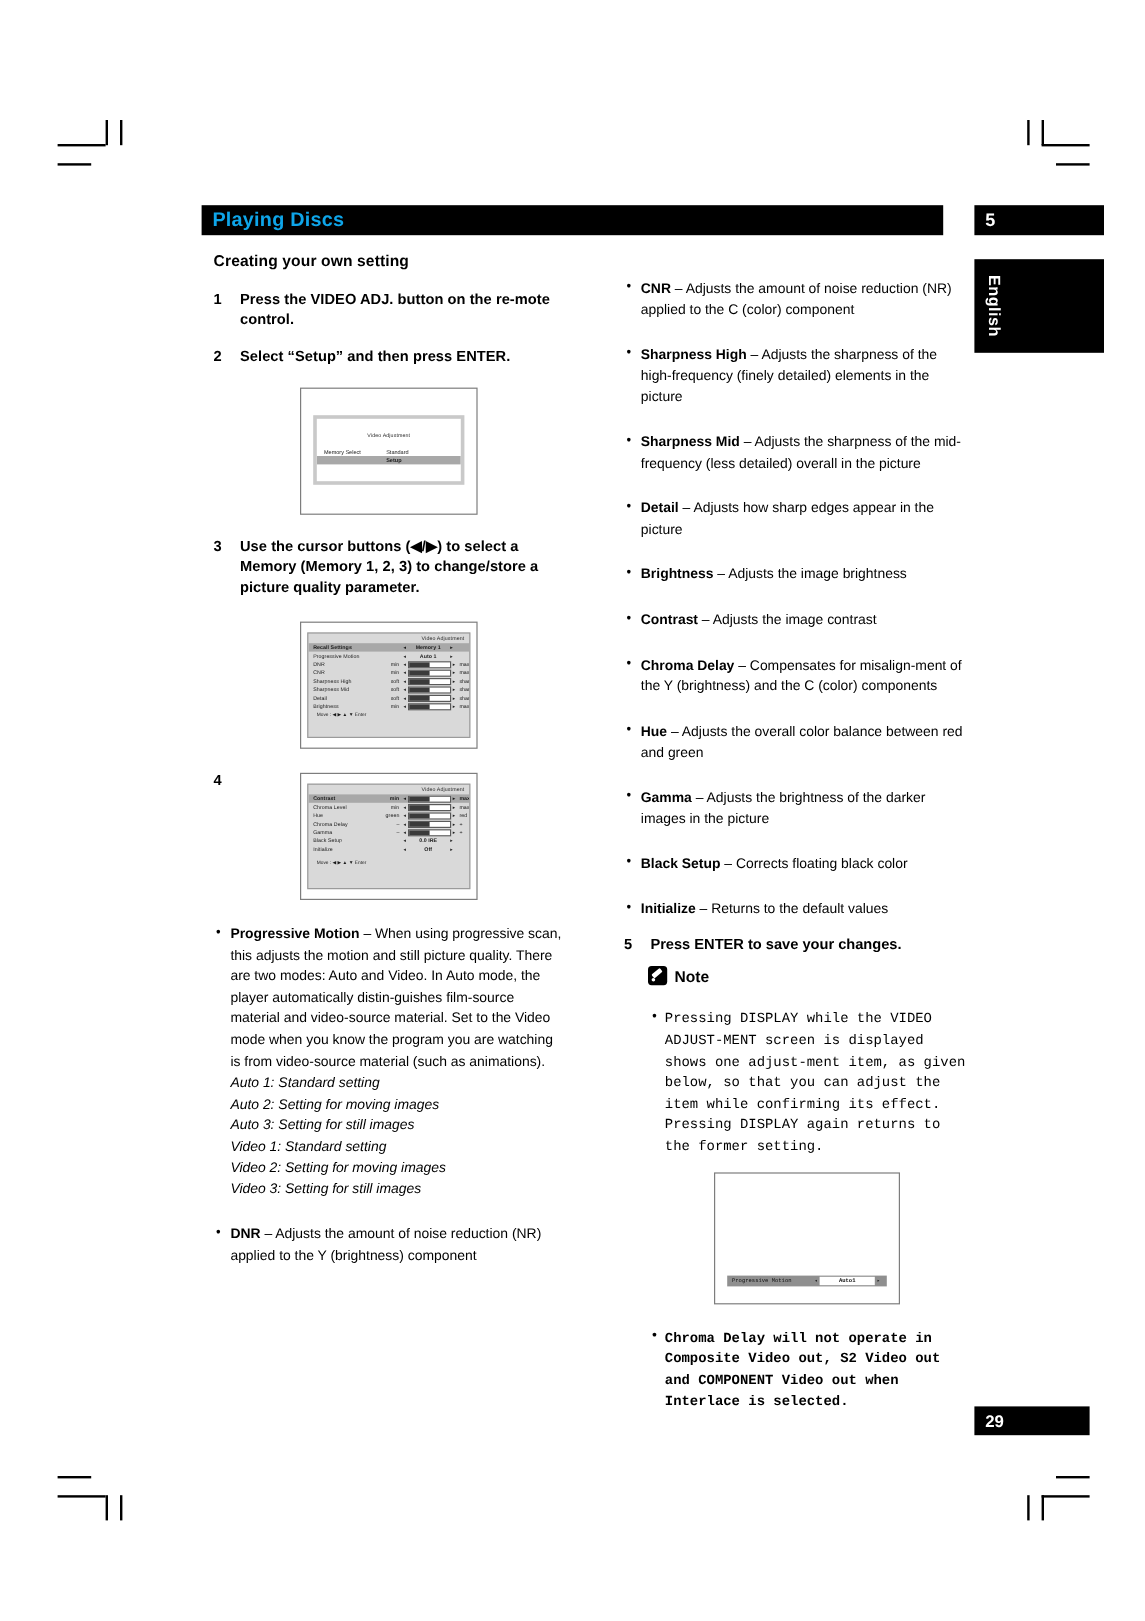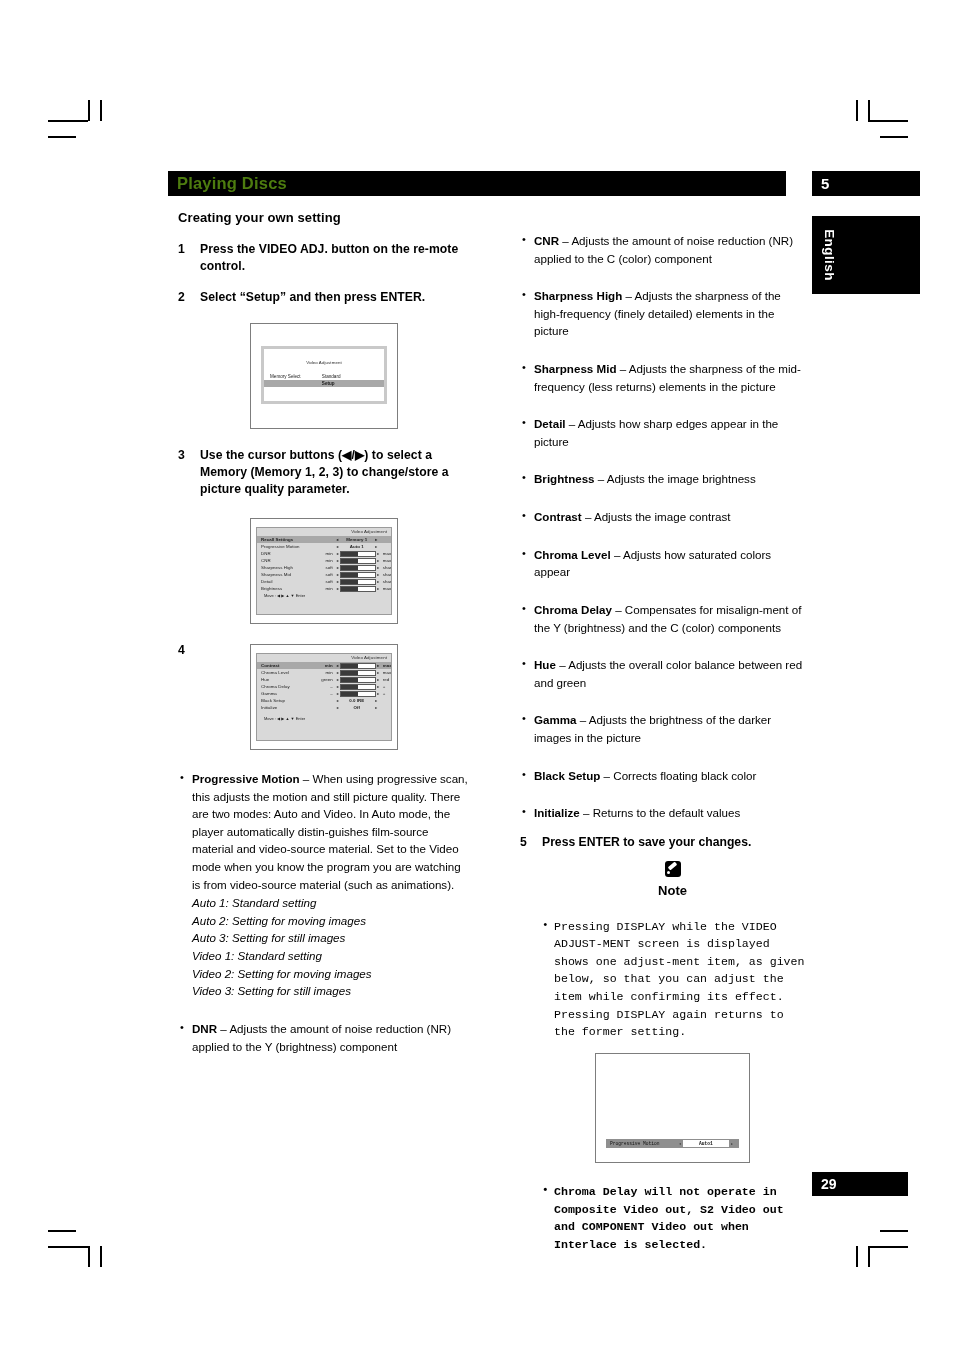--- a/index.html
+++ b/index.html
@@ -32,21 +32,21 @@
   }
 
   
   .chapter-bar {
     position: absolute;
     left: 168px; top: 171px;
     width: 618px; height: 25px;
     background: #000;
   }
   .chapter-bar .title {
-    color: #4d7c0f;
+    color: #0ea5e9;
     font-size: 16.5px;
     font-weight: bold;
     letter-spacing: .2px;
     line-height: 25px;
     padding-left: 9px;
   }
   .chapter-num {
     position: absolute;
     left: 812px; top: 171px;
     width: 108px; height: 25px;
@@ -148,21 +148,20 @@
     line-height: 1.38;
   }
   .step-inline .num { position: absolute; left: 0; top: 0; }
 
   
   .note-head {
     display: flex;
     align-items: center;
     gap: 6px;
     margin: 0 0 4px 20px;
-    flex-direction: column;
   }
   .note-icon {
     width: 16px; height: 16px;
     background: #000;
     border-radius: 3px;
     position: relative;
     flex: 0 0 auto;
   }
   .note-icon::before {
     content: "";
@@ -547,33 +546,30 @@
 
   <div class="col-right">
     <ul class="blist">
       <li>
         <b>CNR</b><span> – Adjusts the amount of noise reduction (NR) applied to the C (color) component</span>
       </li>
       <li>
         <b>Sharpness High</b><span> – Adjusts the sharpness of the high-frequency (finely detailed) elements in the picture</span>
       </li>
       <li>
-        <b>Sharpness Mid</b><span> – Adjusts the sharpness of the mid-frequency (less returns) elements in the picture</span>
+        <b>Sharpness Mid</b><span> – Adjusts the sharpness of the mid-frequency (less detailed) overall in the picture</span>
       </li>
       <li>
         <b>Detail</b><span> – Adjusts how sharp edges appear in the picture</span>
       </li>
       <li>
         <b>Brightness</b><span> – Adjusts the image brightness</span>
       </li>
       <li>
         <b>Contrast</b><span> – Adjusts the image contrast</span>
-      </li>
-      <li>
-        <b>Chroma Level</b><span> – Adjusts how saturated colors appear</span>
       </li>
       <li>
         <b>Chroma Delay</b><span> – Compensates for misalign-ment of the Y (brightness) and the C (color) components</span>
       </li>
       <li>
         <b>Hue</b><span> – Adjusts the overall color balance between red and green</span>
       </li>
       <li>
         <b>Gamma</b><span> – Adjusts the brightness of the darker images in the picture</span>
       </li>

